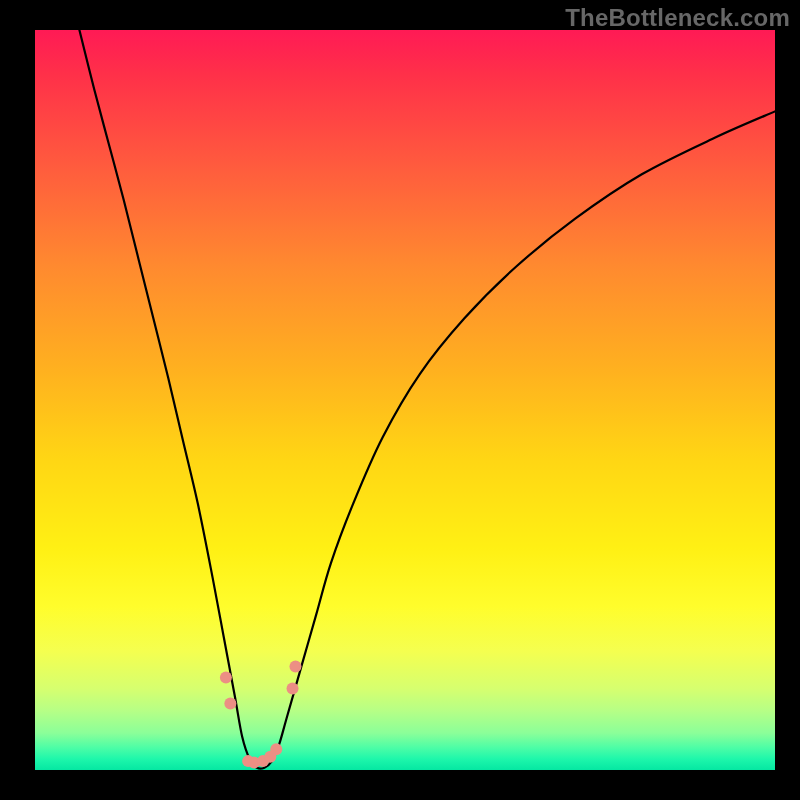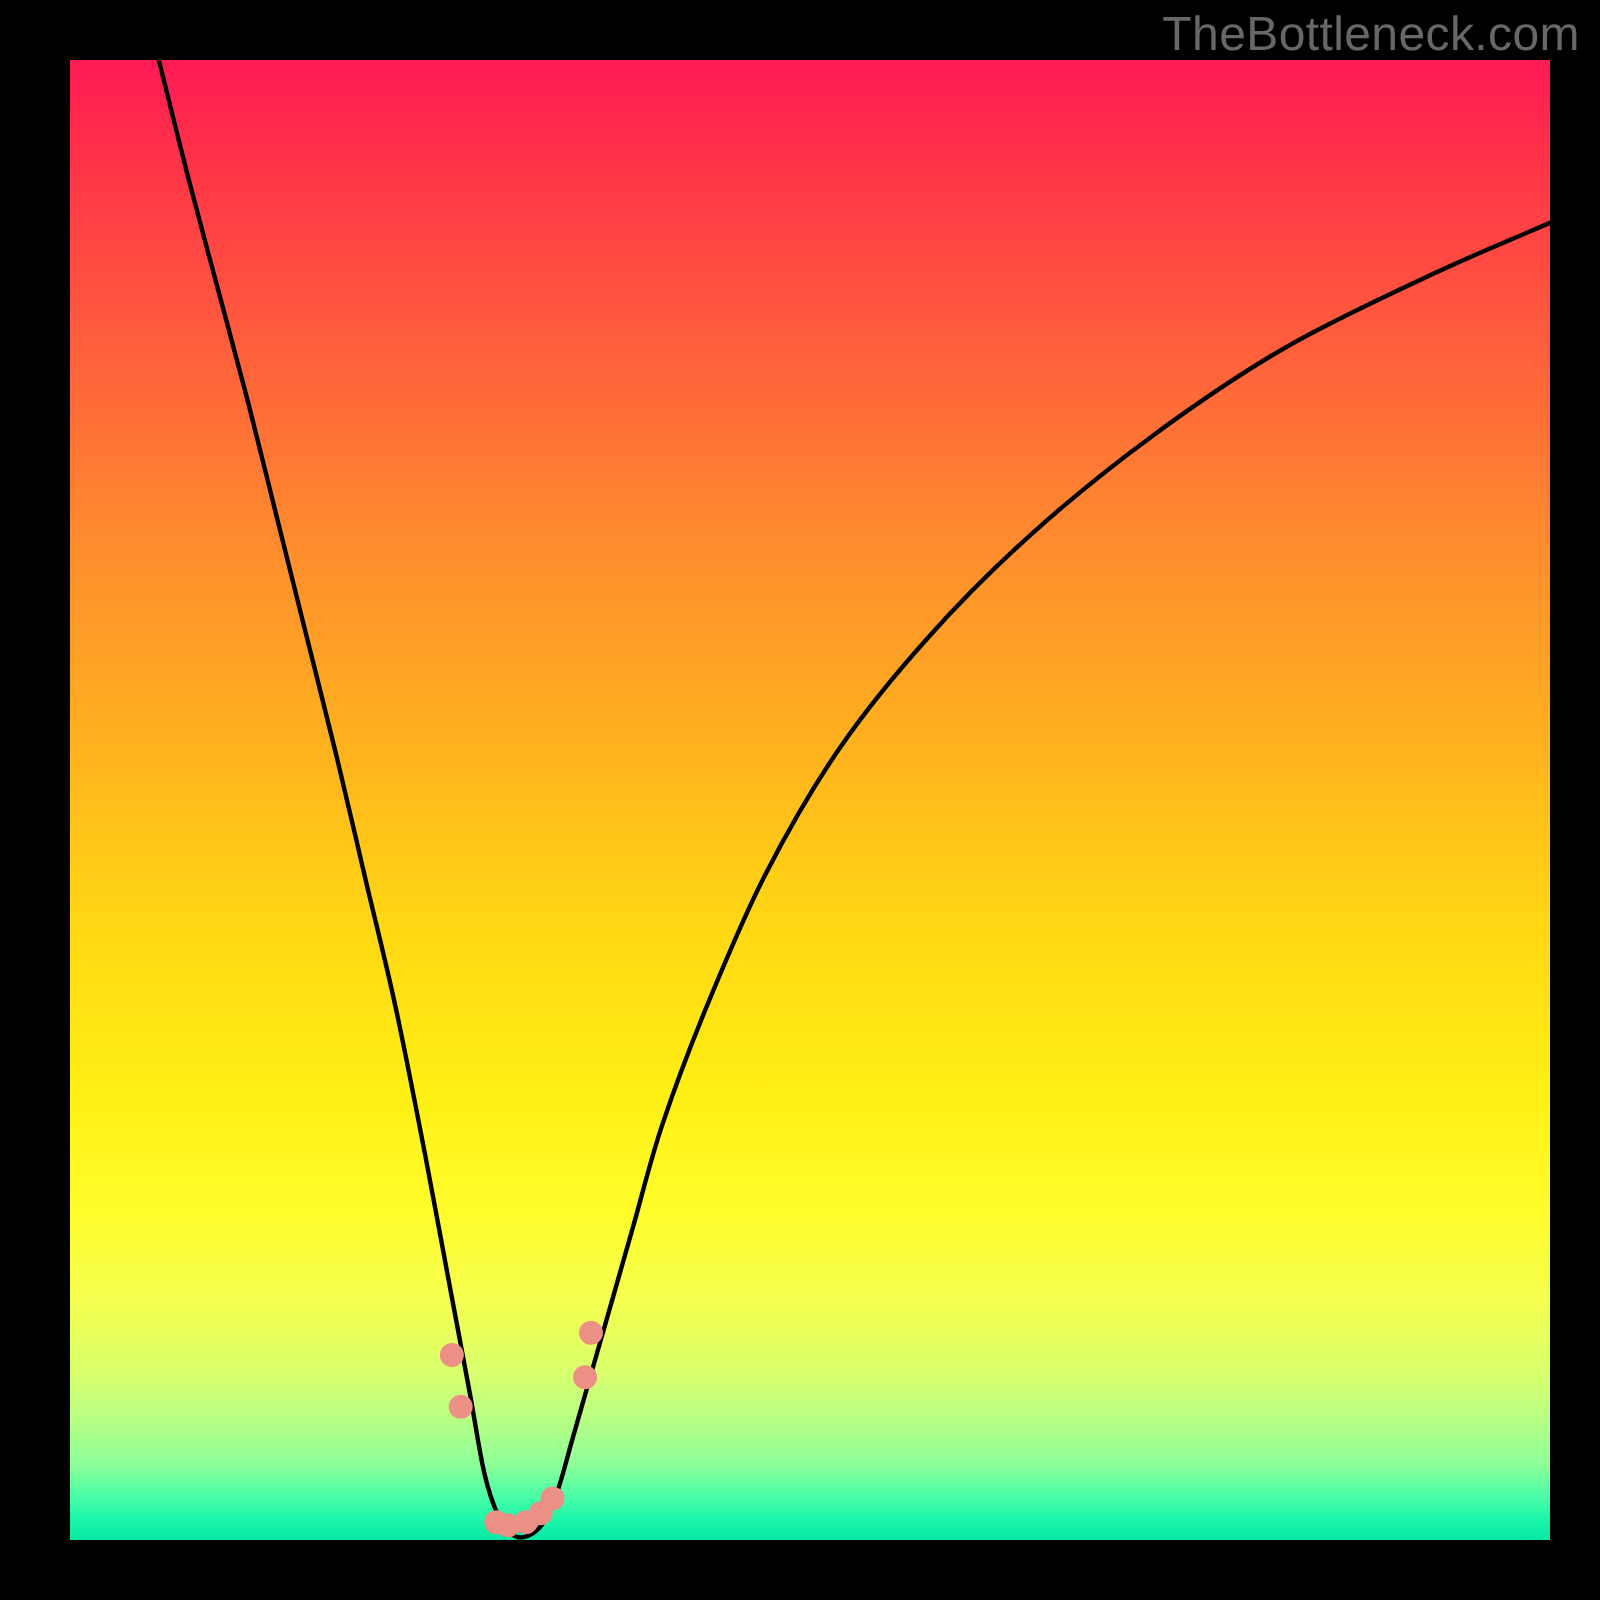--- a/index.html
+++ b/index.html
@@ -45,21 +45,21 @@
       #4cfda6 97%,
       #1ef7ab 98.5%,
       #05e7a2 100%
     );
   }
   .watermark {
     position: absolute;
     top: 4px;
     right: 10px;
     font-size: 24px;
-    font-weight: 400;
+    font-weight: 700;
     color: #676767;
     letter-spacing: 0.2px;
     user-select: none;
   }
   svg.curve {
     position: absolute;
     left: 0; top: 0;
     width: 740px; height: 740px;
     overflow: visible;
   }

